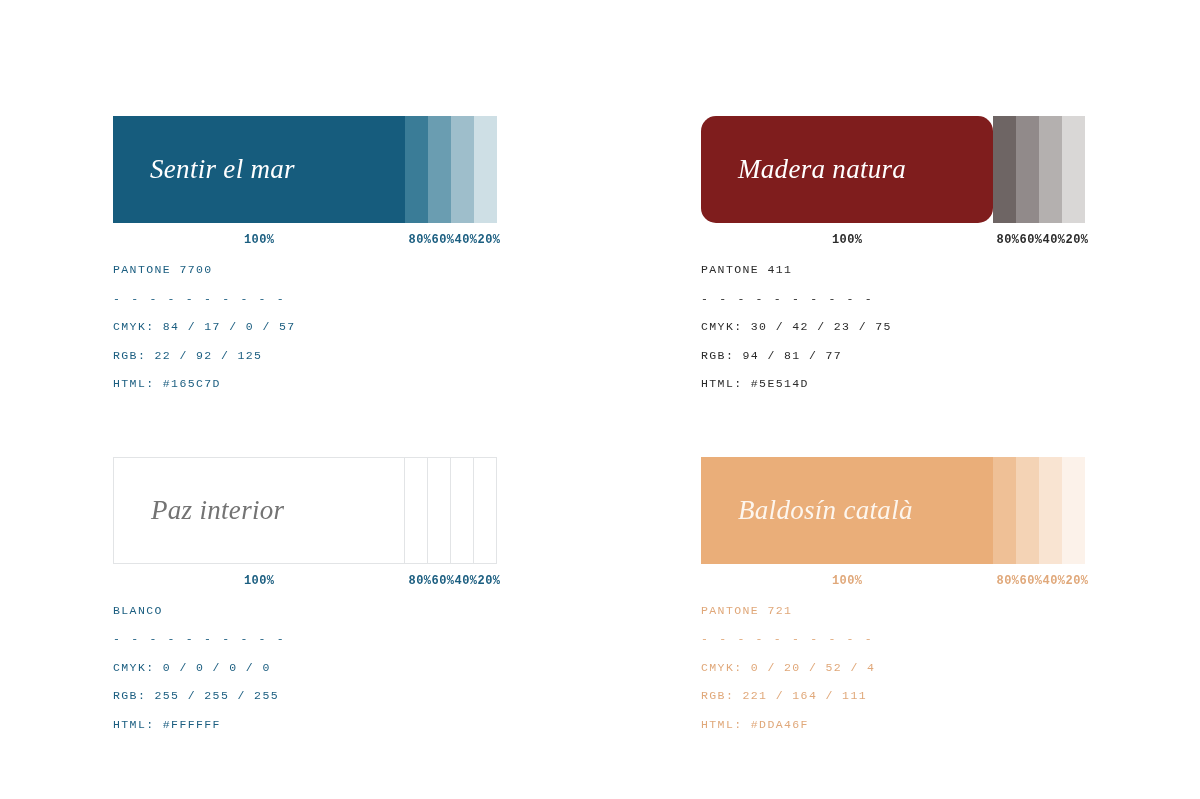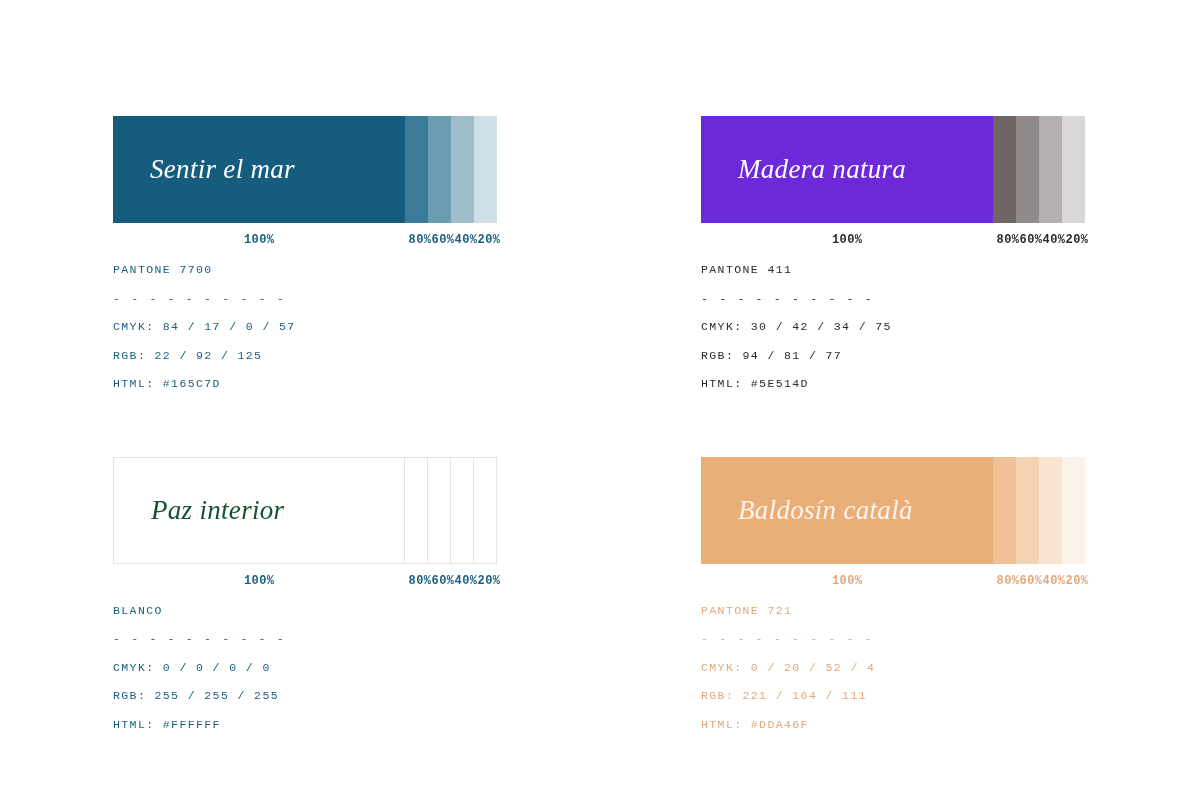--- a/index.html
+++ b/index.html
@@ -170,52 +170,52 @@
           <div class="info-name">PANTONE 7700</div>
           <div class="info-rule">- - - - - - - - - -</div>
           <div class="info-line">CMYK: 84 / 17 / 0 / 57</div>
           <div class="info-line">RGB: 22 / 92 / 125</div>
           <div class="info-line">HTML: #165C7D</div>
         </div>
       </div>
 
       <div class="card card-wood">
         <div class="swatch-bar">
-          <div class="swatch-main" style="background-color: #6d28d9;">
+          <div class="swatch-main" style="background-color: #7f1d1d; border-radius: 15px;">
             <span class="swatch-title" style="color: rgb(255, 255, 255);">Madera natura</span>
           </div>
           <div class="swatch-tint" style="background-color: rgb(110, 101, 100);"></div>
           <div class="swatch-tint" style="background-color: rgb(145, 138, 138);"></div>
           <div class="swatch-tint" style="background-color: rgb(180, 176, 175);"></div>
           <div class="swatch-tint" style="background-color: rgb(217, 215, 214);"></div>
         </div>
         <div class="pct-row">
           <span class="pct pct-0">100%</span>
           <span class="pct pct-1">80%</span>
           <span class="pct pct-2">60%</span>
           <span class="pct pct-3">40%</span>
           <span class="pct pct-4">20%</span>
         </div>
         <div class="info">
           <div class="info-name">PANTONE 411</div>
           <div class="info-rule">- - - - - - - - - -</div>
-          <div class="info-line">CMYK: 30 / 42 / 34 / 75</div>
+          <div class="info-line">CMYK: 30 / 42 / 23 / 75</div>
           <div class="info-line">RGB: 94 / 81 / 77</div>
           <div class="info-line">HTML: #5E514D</div>
         </div>
       </div>
 
     </div>
 
     <div class="row">
 
       <div class="card card-white">
         <div class="swatch-bar">
           <div class="swatch-main" style="background-color: rgb(255, 255, 255);">
-            <span class="swatch-title" style="color: #14532d;">Paz interior</span>
+            <span class="swatch-title" style="color: #737373;">Paz interior</span>
           </div>
           <div class="swatch-tint" style="background-color: rgb(255, 255, 255);"></div>
           <div class="swatch-tint" style="background-color: rgb(255, 255, 255);"></div>
           <div class="swatch-tint" style="background-color: rgb(255, 255, 255);"></div>
           <div class="swatch-tint" style="background-color: rgb(255, 255, 255);"></div>
         </div>
         <div class="pct-row">
           <span class="pct pct-0">100%</span>
           <span class="pct pct-1">80%</span>
           <span class="pct pct-2">60%</span>

